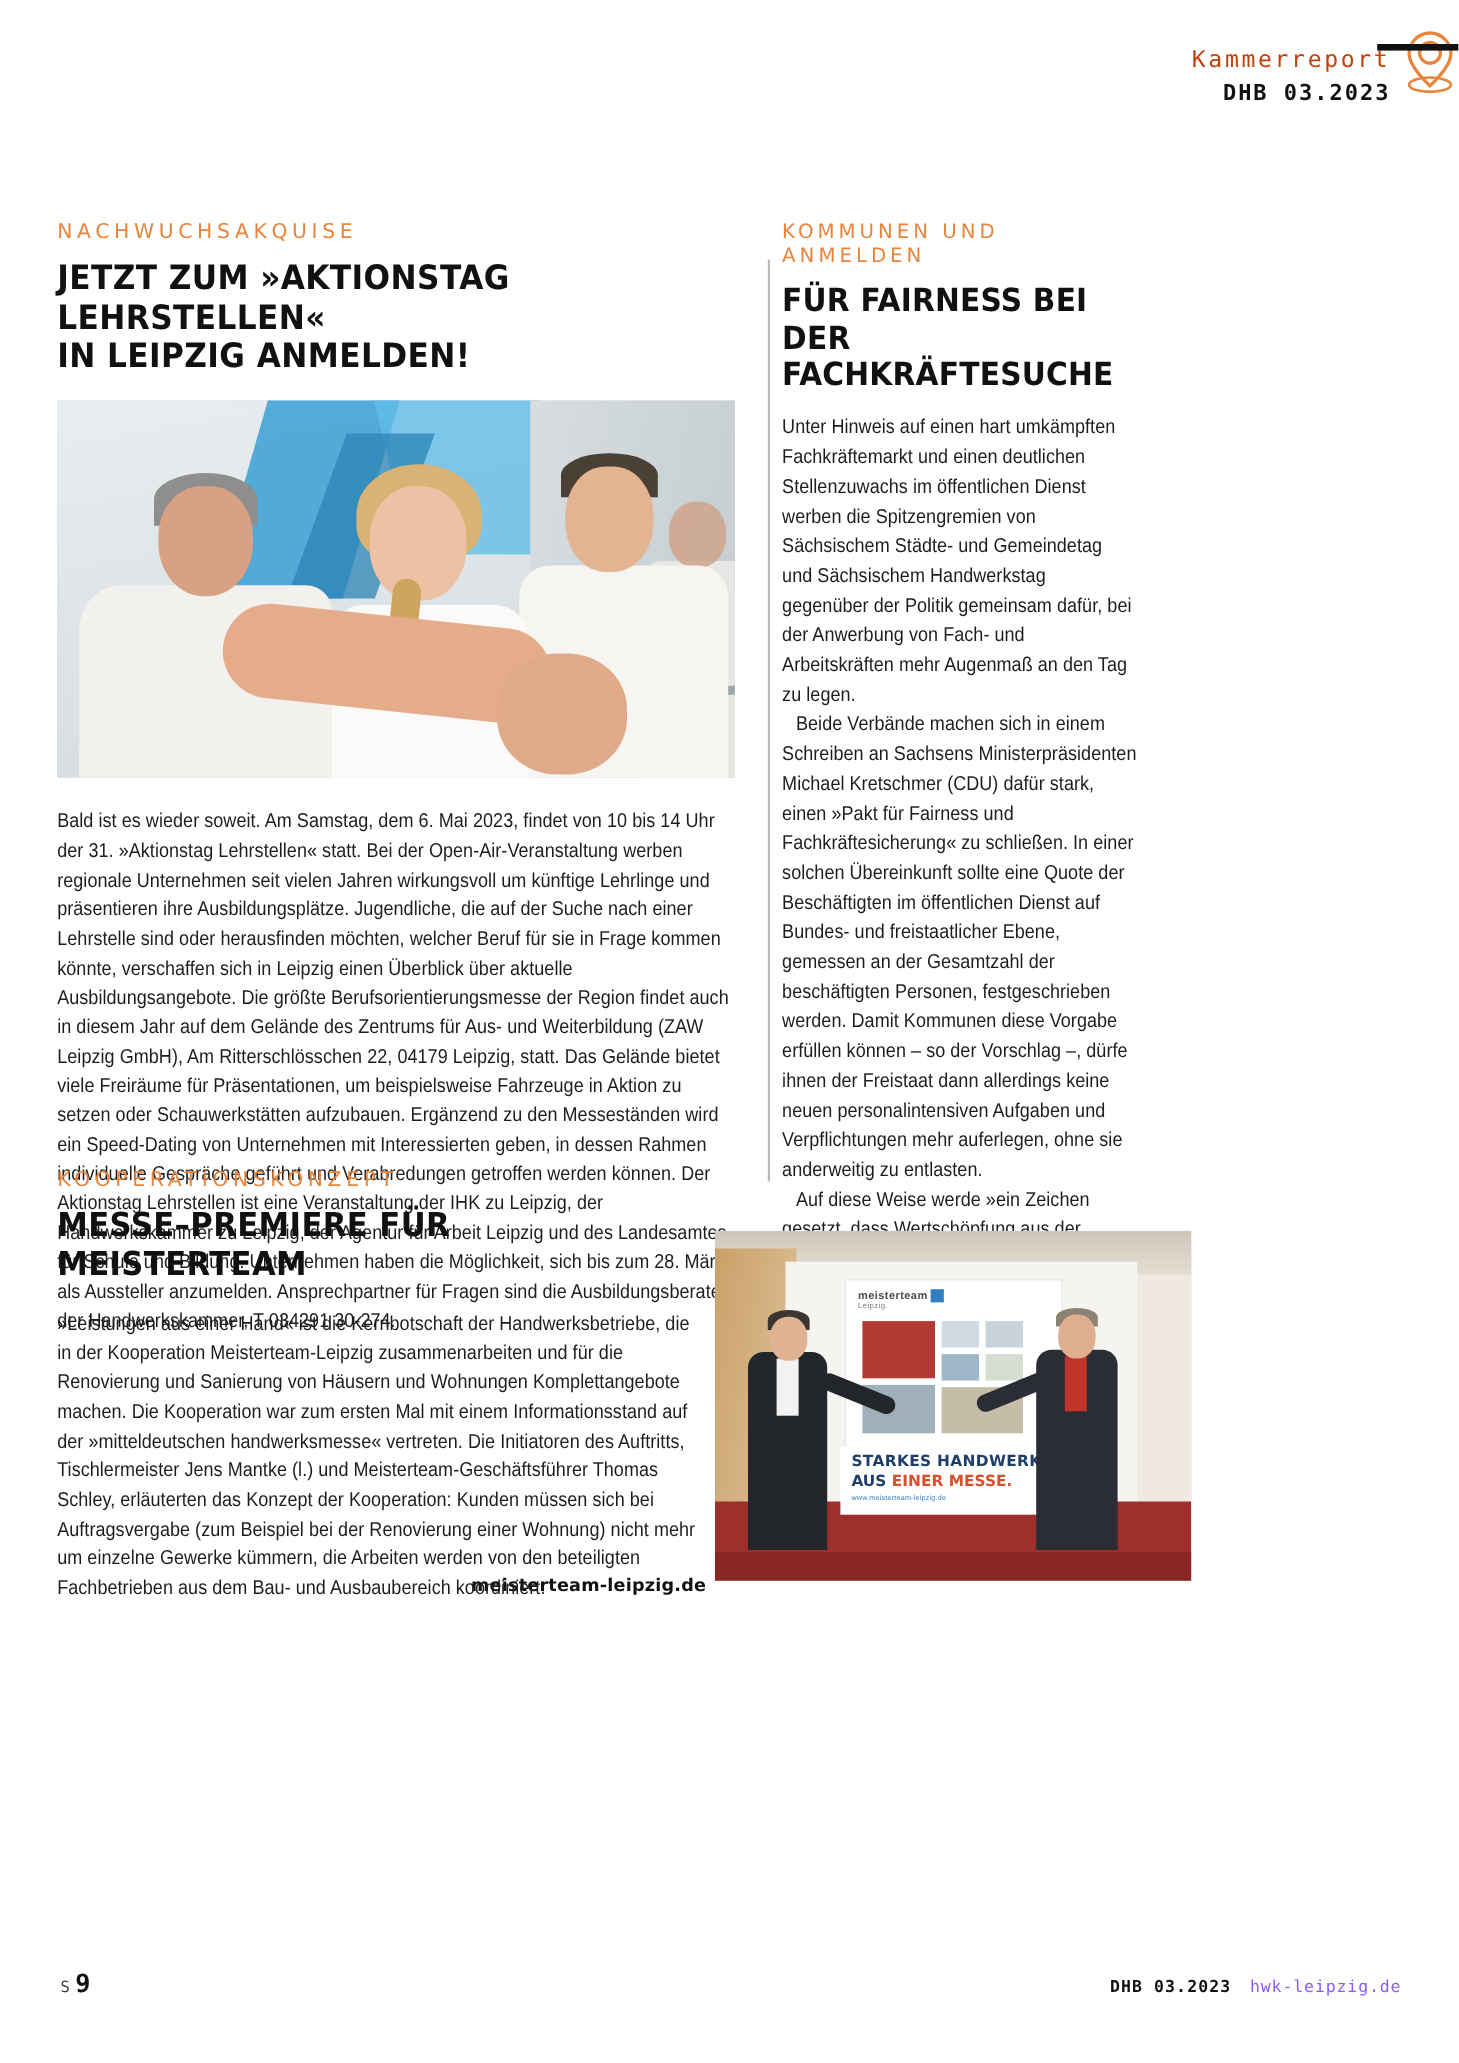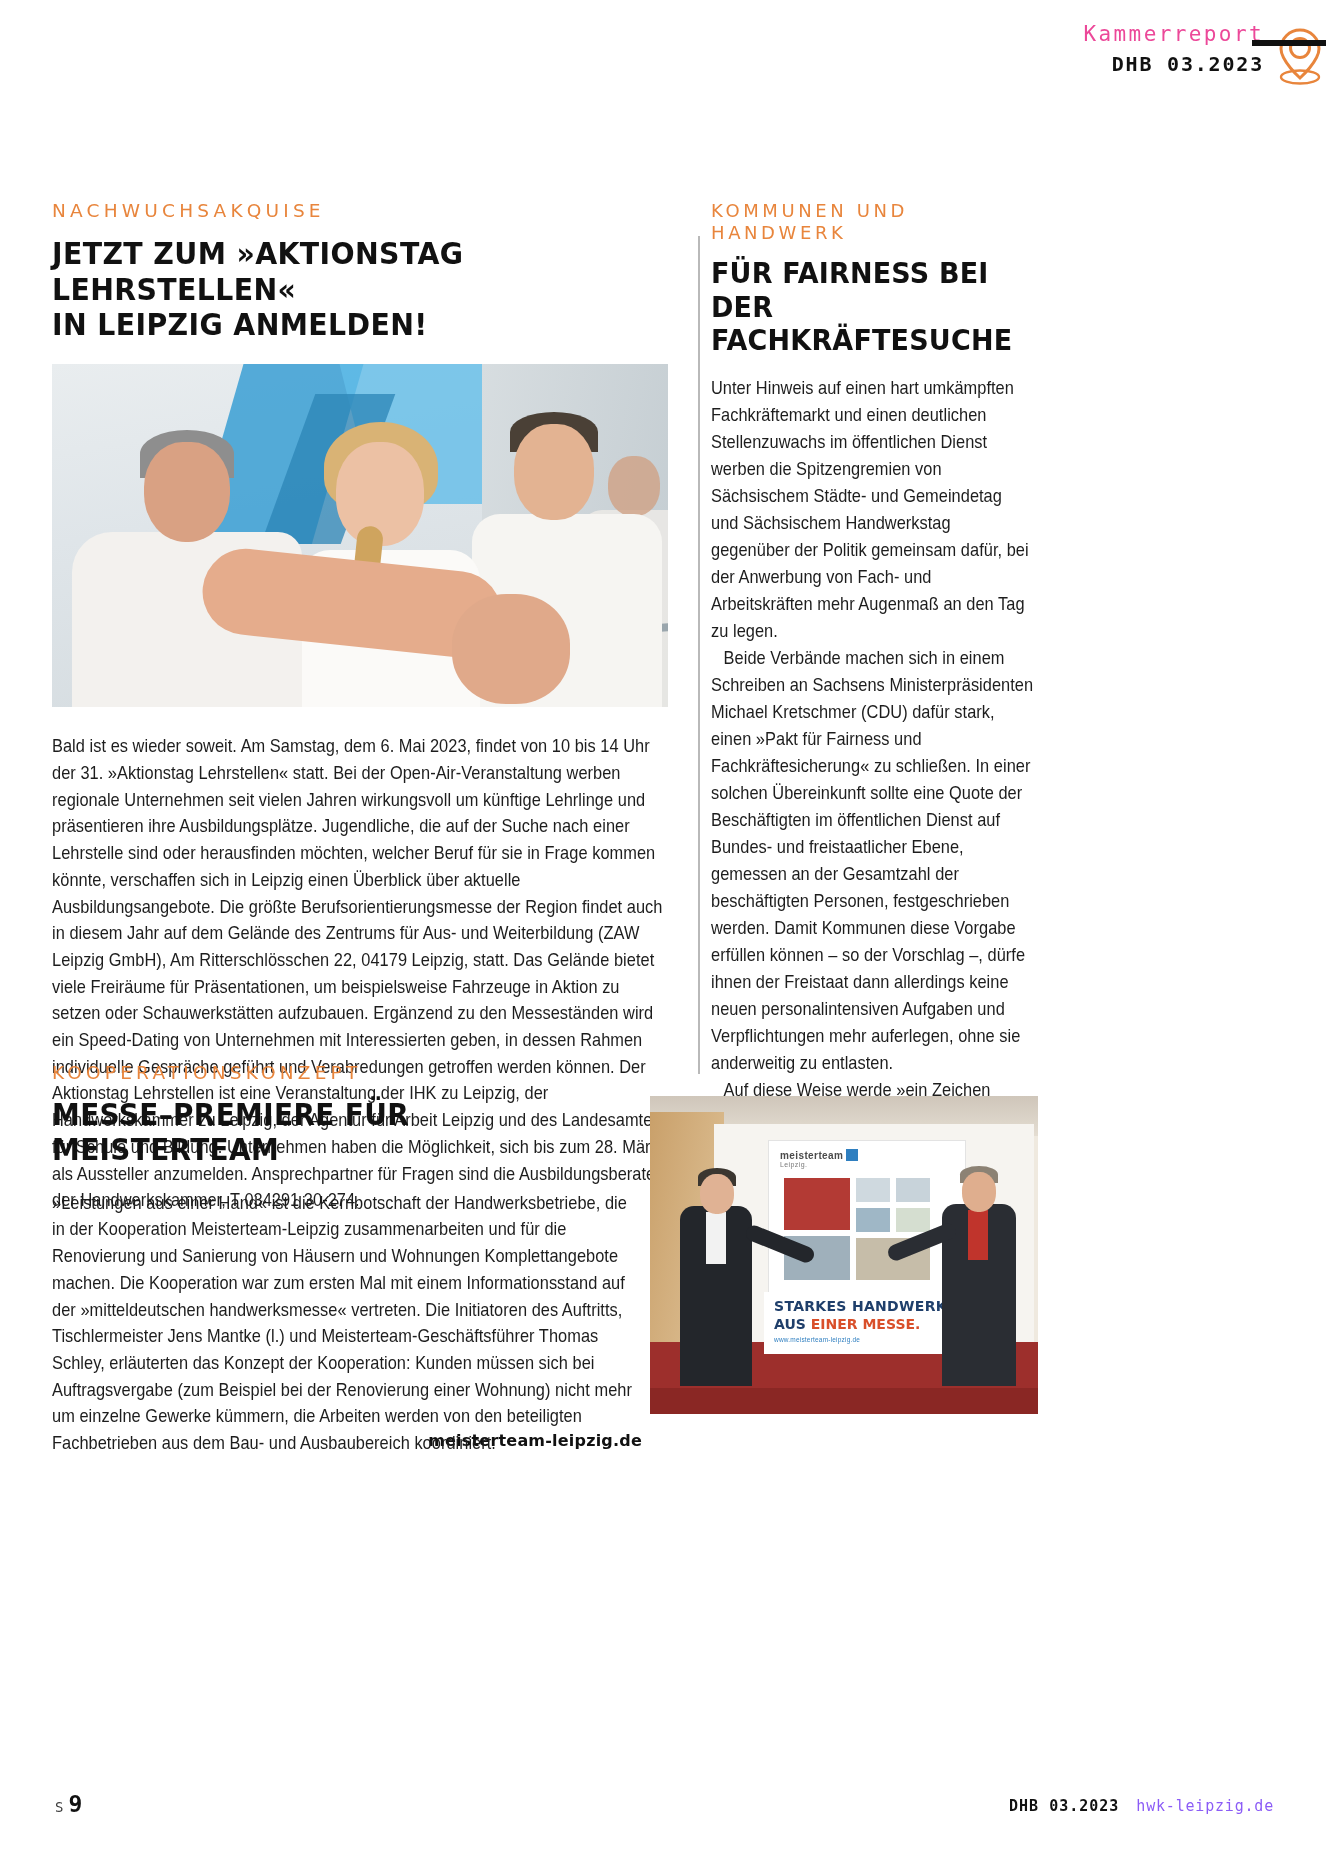--- a/index.html
+++ b/index.html
@@ -12,22 +12,22 @@
   }
 
   
   .page-header {
     position:absolute; top:22px; right:0; width:100%;
     display:flex; justify-content:flex-end; align-items:flex-start;
   }
   .header-text { text-align:right; padding-right:10px; }
   .header-kammerreport {
     font-family:"DejaVu Sans Mono", monospace;
-    font-size:21px; letter-spacing:2.4px; color:#ec4899;
-    font-weight:400; line-height:1.15;
+    font-size:21px; letter-spacing:2.4px; color:#c2410c;
+    font-weight:400; line-height:1.15;margin-top:20px;
   }
   .header-issue {
     font-family:"DejaVu Sans Mono", monospace;
     font-size:20px; font-weight:bold; letter-spacing:1.8px;
     color:#111; margin-top:7px; line-height:1.15;
   }
   .pin-wrap { width:52px; height:62px; position:relative; margin-top:4px; }
   .header-rule {
     position:absolute; right:0; top:18px;
     width:74px; height:6px; background:#111;
@@ -85,22 +85,22 @@
 
   
   .photo {
     position:relative; overflow:hidden;
     background:#cfd6db;
   }
   .photo-top {
     width:616px; height:343px; margin-bottom:26px;
   }
   .photo-bottom {
-    position:absolute; left:650px; top:1096px;
-    width:388px; height:318px;
+    position:absolute; left:650px; top:1119px;
+    width:433px; height:318px;
   }
 
   
   .section-bottom { position:absolute; left:52px; top:1062px; width:590px; }
   .url-line {
     font-family:"DejaVu Sans", sans-serif;
     font-weight:bold; font-size:16px; color:#111;
     text-align:right; margin-top:-26px; letter-spacing:0.2px;
   }
 
@@ -271,21 +271,21 @@
     <div class="p1-hand"></div>
 
   </div>
 
   <div class="body-text">
     <p>Bald ist es wieder soweit. Am Samstag, dem 6. Mai 2023, findet von 10 bis 14 Uhr der 31. »Aktionstag Lehrstellen« statt. Bei der Open-Air-Veranstaltung werben regionale Unternehmen seit vielen Jahren wirkungsvoll um künftige Lehrlinge und präsentieren ihre Ausbildungsplätze. Jugendliche, die auf der Suche nach einer Lehrstelle sind oder herausfinden möchten, welcher Beruf für sie in Frage kommen könnte, verschaffen sich in Leipzig einen Überblick über aktuelle Ausbildungsangebote. Die größte Berufsorientierungsmesse der Region findet auch in diesem Jahr auf dem Gelände des Zentrums für Aus- und Weiterbildung (ZAW Leipzig GmbH), Am Ritterschlösschen 22, 04179 Leipzig, statt. Das Gelände bietet viele Freiräume für Präsentationen, um beispielsweise Fahrzeuge in Aktion zu setzen oder Schauwerkstätten aufzubauen. Ergänzend zu den Messeständen wird ein Speed-Dating von Unternehmen mit Interessierten geben, in dessen Rahmen individuelle Gespräche geführt und Verabredungen getroffen werden können. Der Aktionstag Lehrstellen ist eine Veranstaltung der IHK zu Leipzig, der Handwerkskammer zu Leipzig, der Agentur für Arbeit Leipzig und des Landesamtes für Schule und Bildung. Unternehmen haben die Möglichkeit, sich bis zum 28. März als Aussteller anzumelden. Ansprechpartner für Fragen sind die Ausbildungsberater der Handwerkskammer, T 034291 30-274.</p>
   </div>
 </div>
 
 <div class="col-right">
-  <div class="kicker small">KOMMUNEN UND HANDWERK</div>
+  <div class="kicker small">KOMMUNEN UND ANMELDEN</div>
 
   <div class="headline right" style="margin-bottom:17px;">
     <div>FÜR FAIRNESS BEI DER</div>
     <div>FACHKRÄFTESUCHE</div>
   </div>
 
   <div class="body-text narrow">
     <p>Unter Hinweis auf einen hart umkämpften Fachkräftemarkt und einen deutlichen Stellenzuwachs im öffentlichen Dienst werben die Spitzengremien von Sächsischem Städte- und Gemeindetag und Sächsischem Handwerkstag gegenüber der Politik gemeinsam dafür, bei der Anwerbung von Fach- und Arbeitskräften mehr Augenmaß an den Tag zu legen.</p>
     <p style="text-indent:14px;">Beide Verbände machen sich in einem Schreiben an Sachsens Ministerpräsidenten Michael Kretschmer (CDU) dafür stark, einen »Pakt für Fairness und Fachkräftesicherung« zu schließen. In einer solchen Übereinkunft sollte eine Quote der Beschäftigten im öffentlichen Dienst auf Bundes- und freistaatlicher Ebene, gemessen an der Gesamtzahl der beschäftigten Personen, festgeschrieben werden. Damit Kommunen diese Vorgabe erfüllen können – so der Vorschlag –, dürfe ihnen der Freistaat dann allerdings keine neuen personalintensiven Aufgaben und Verpflichtungen mehr auferlegen, ohne sie anderweitig zu entlasten.</p>
     <p style="text-indent:14px;">Auf diese Weise werde »ein Zeichen gesetzt, dass Wertschöpfung aus der Wirtschaft kommt und seitens der öffentlichen Hand kein weiterer Stellenaufwuchs betrieben wird, der zu Lasten des Arbeitsmarktes und des Wirtschaftswachstums geht«, heißt es in dem von Städte- und Gemeindetag-Präsident Bert Wendsche und Handwerkstagspräsident Jörg Dittrich unterzeichneten Brief.</p>

